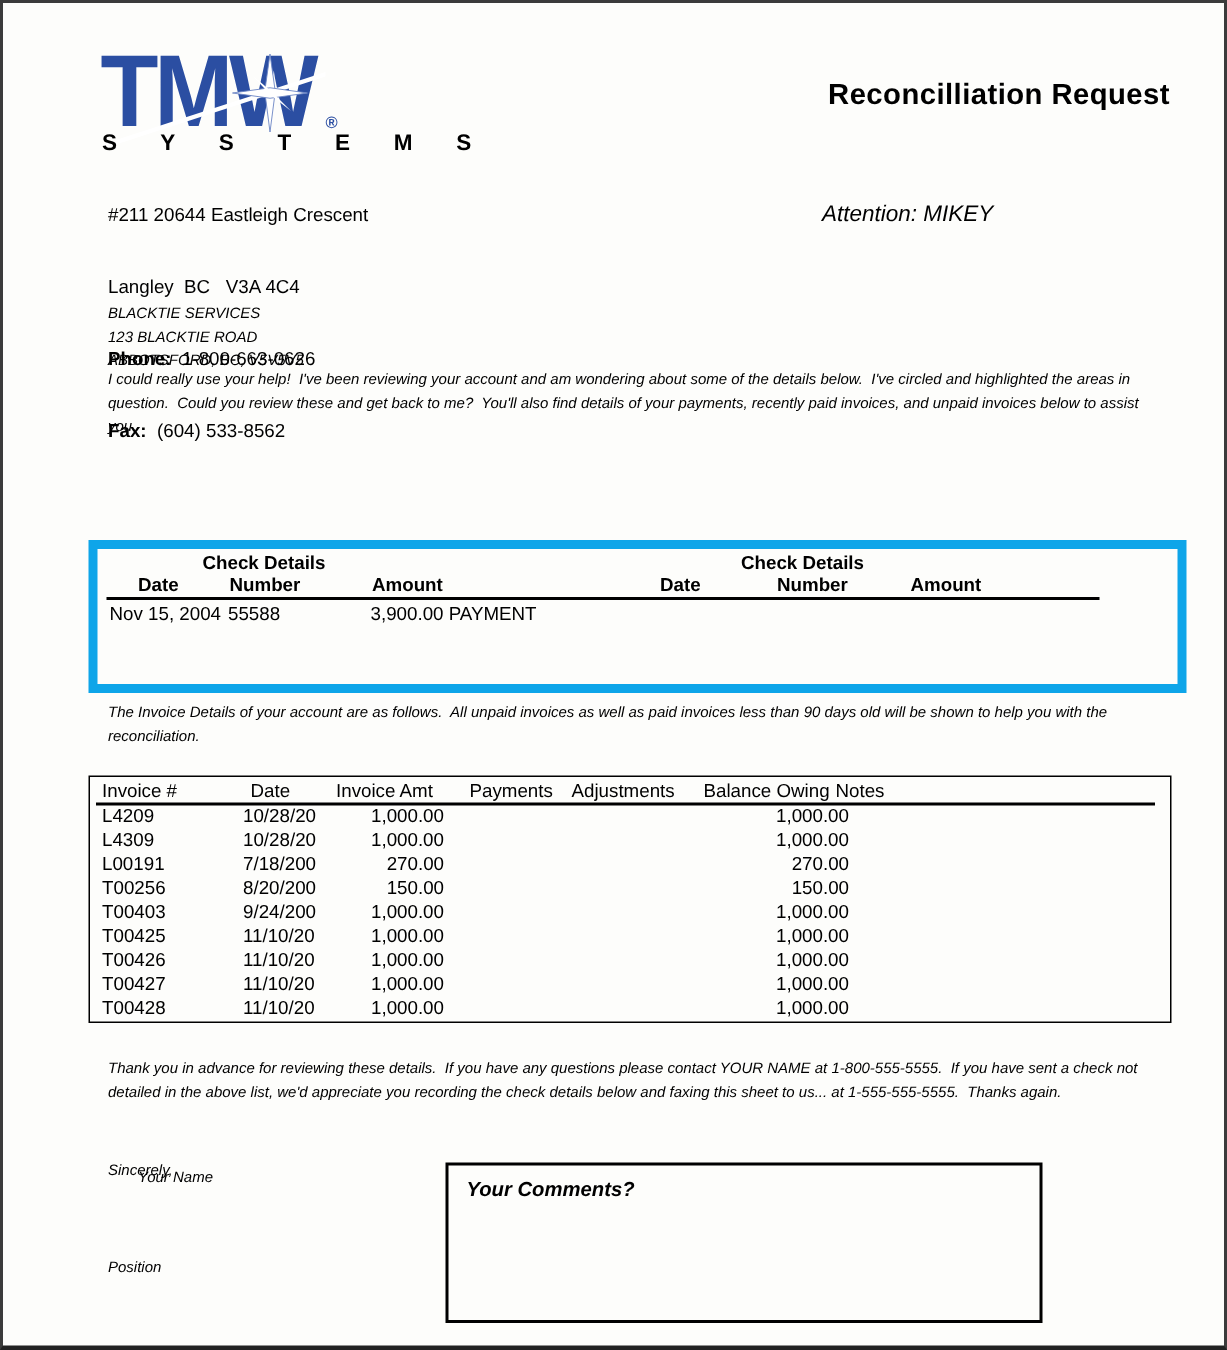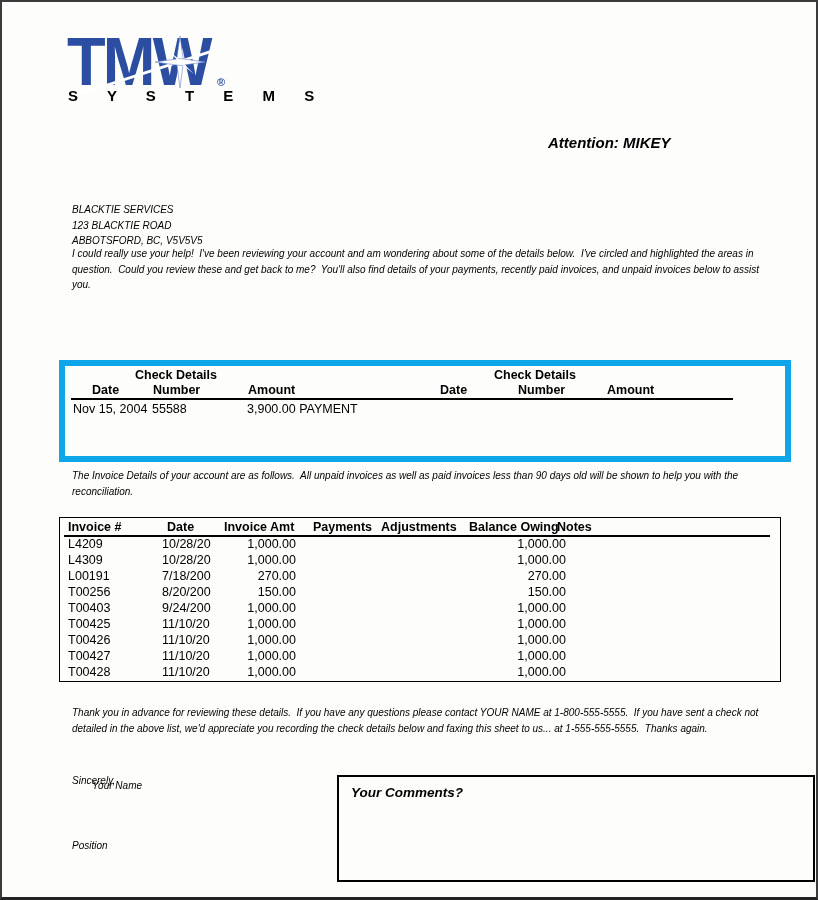--- a/index.html
+++ b/index.html
@@ -19,21 +19,21 @@
   .logo-spark{position:absolute;left:0;top:0;pointer-events:none;}
   .logo-sub{
     position:absolute;left:1px;top:55px;font-weight:700;font-size:15px;
     letter-spacing:12.5px;color:#000000;white-space:nowrap;
   }
   
   .sender{position:absolute;left:70px;top:101px;font-size:12.5px;line-height:16px;white-space:pre-wrap;}
   .sender b{font-weight:700;}
   
   .doc-title{position:absolute;top:50px;right:36px;font-size:19.5px;font-weight:700;letter-spacing:.3px;}
-  .attention{position:absolute;left:546px;top:132px;font-size:15px;font-weight:700;font-style:italic;}
+  .attention{position:absolute;left:546px;top:132px;font-size:15px;font-weight:400;font-style:italic;}
   
   .para{position:absolute;font-style:italic;font-size:10px;line-height:15.6px;white-space:pre-wrap;}
   .recipient{left:70px;top:200px;}
   .p-intro{left:70px;top:244px;width:706px;}
   .p-paynote{left:70px;top:330px;}
   .p-invnote{left:70px;top:466px;width:706px;}
   .p-closing{left:70px;top:703px;width:702px;}
   .p-sincerely{left:70px;top:771px;}
   .p-signame{left:70px;top:776px;margin-left:20px;}
   .p-sigpos{left:70px;top:836px;}
@@ -47,54 +47,61 @@
   .ct-title.tl{left:41px;}
   .ct-title.tr{left:400px;}
   .ct-h{top:17px;font-weight:700;}
   .ct-rule{position:absolute;top:32px;left:6px;width:662px;border-top:2px solid #000;}
   .ct-row span{top:36px;}
   
   .inv-table{
     position:absolute;left:57px;top:515px;width:720px;height:163px;
     border:1px solid #000;font-size:12.5px;
   }
-  .ih{position:absolute;top:2px;font-weight:700;white-space:nowrap;}
+  .ih{position:absolute;top:2px;font-weight:400;white-space:nowrap;}
   .inv-rule{position:absolute;top:17px;left:4px;right:10px;border-top:2px solid #000;}
   .inv-rows{position:absolute;top:19px;left:0;right:0;}
   .inv-row{position:relative;height:16px;line-height:15px;}
   .inv-row span{position:absolute;top:0;white-space:nowrap;}
   .ci{left:8px;}
   .cd{left:102px;display:inline-block;width:54px;overflow:hidden;}
   .ca{left:160px;width:76px;text-align:right;}
   .cb{left:420px;width:86px;text-align:right;}
   
   .comments{
-    position:absolute;left:295px;top:773px;width:478px;height:107px;
-    border:2px solid #000;box-sizing:border-box;margin-left:40px;
+    position:absolute;left:295px;top:773px;width:398px;height:107px;
+    border:2px solid #000;box-sizing:border-box;
   }
   .comments-label{position:absolute;left:12px;top:8px;font-size:13.5px;font-weight:700;font-style:italic;}
 </style>
 </head>
 <body>
 
 <div class="page">
 
   <div class="logo">
     <span class="logo-word">TMW</span>
     <span class="logo-reg">®</span>
     <svg class="logo-spark" width="170" height="75" viewBox="0 0 170 75">
       <polygon points="2,64 150,16 150,19 2,67" fill="#ffffff"></polygon>
       <polygon points="113,4 116.5,29 113,56 109.5,29" fill="#ffffff" stroke="#6b84c4" stroke-width="0.6"></polygon>
       <polygon points="88,30 113,26.5 138,30 113,33.5" fill="#ffffff" stroke="#6b84c4" stroke-width="0.6"></polygon>
       <polygon points="101,18 114,29 127,42 113,31" fill="#ffffff"></polygon>
     </svg>
     <span class="logo-sub">S Y S T E M S</span>
   </div>
 
-
+  <div class="sender">
+    <div>#211 20644 Eastleigh Crescent</div>
+    <div>Langley  BC   V3A 4C4</div>
+    <div><b>Phone:</b><span>  1-800-663-0626</span></div>
+    <div><b>Fax:</b><span>  (604) 533-8562</span></div>
+  </div>
+
+  <div class="doc-title">Reconcilliation Request</div>
   <div class="attention">Attention: MIKEY</div>
 
   <div class="para recipient">BLACKTIE SERVICES
 123 BLACKTIE ROAD
 ABBOTSFORD, BC, V5V5V5</div>
 
   <div class="para p-intro">I could really use your help!  I've been reviewing your account and am wondering about some of the details below.  I've circled and highlighted the areas in question.  Could you review these and get back to me?  You'll also find details of your payments, recently paid invoices, and unpaid invoices below to assist you.</div>
 
   <div class="check-table">
     <span class="ct-title tl">Check Details</span>

